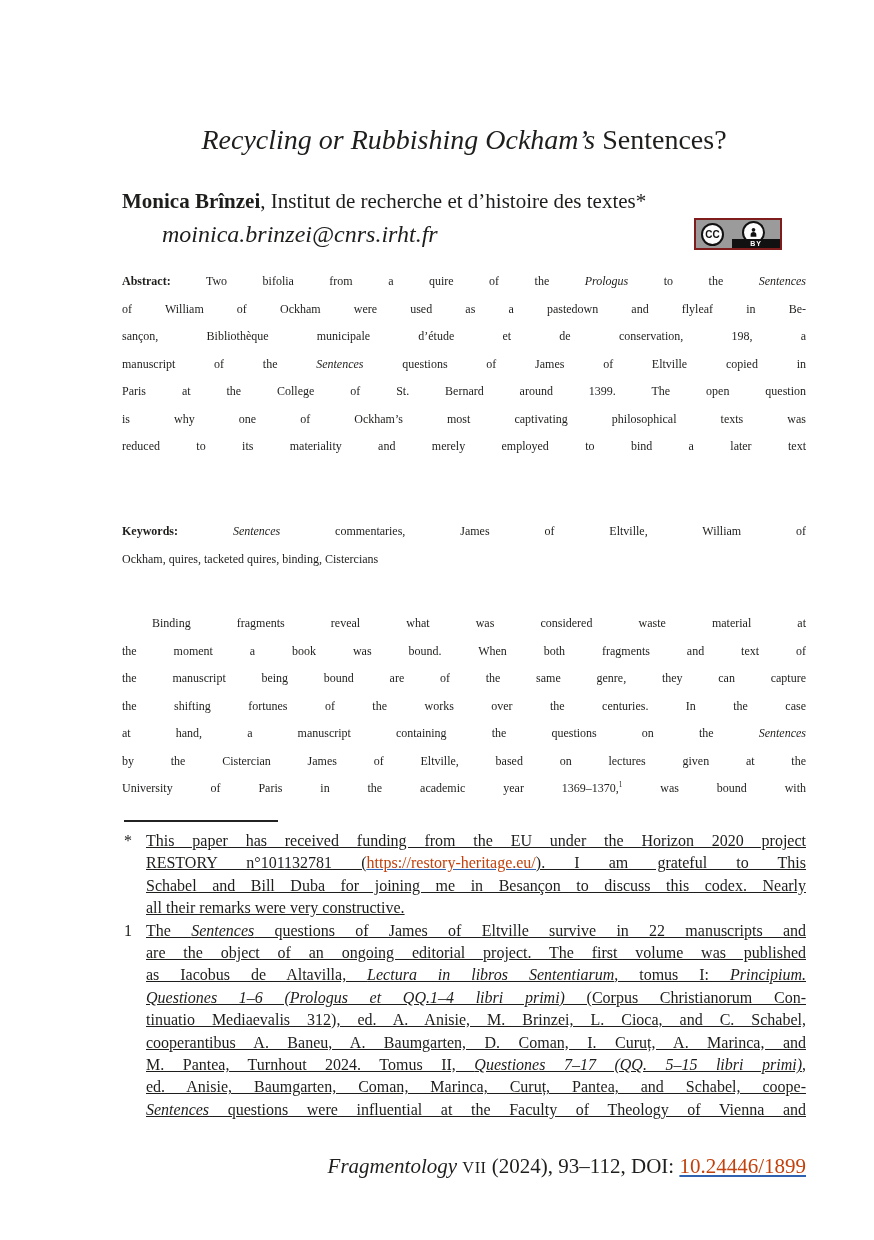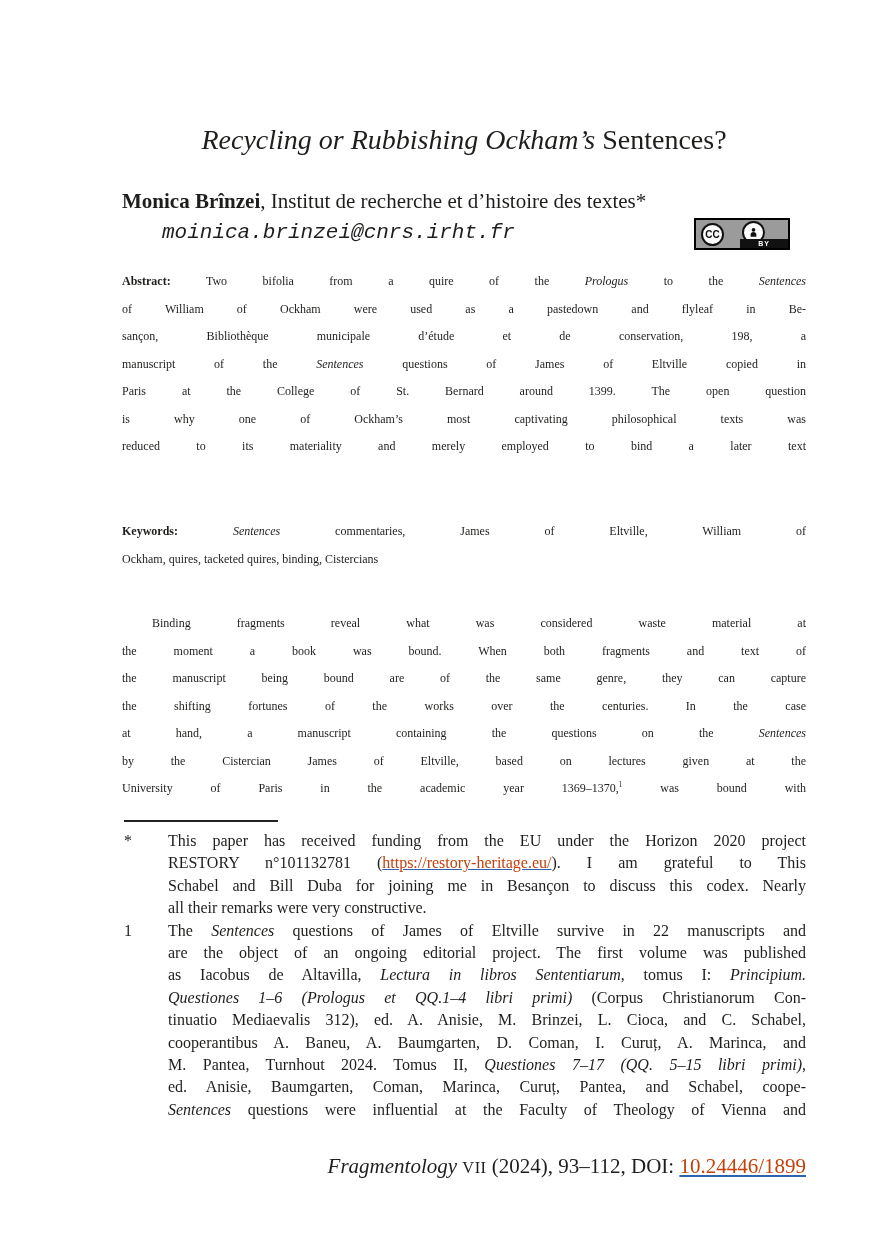--- a/index.html
+++ b/index.html
@@ -12,24 +12,24 @@
     color:#1e1e1c;
     overflow:hidden;
   }
   .block{position:absolute;left:122px;width:684px;}
   
   .title{top:124px;text-align:center;font-size:28px;font-weight:normal;margin:0;}
   .title .it{font-style:italic;}
   
   .authorline{top:189px;font-size:21px;}
   .authorline .b{font-weight:bold;}
-  .email{top:221px;left:162px;width:400px;font-size:21px;font-style:italic;font-family:Liberation Mono, monospace;}
+  .email{top:221px;left:162px;width:400px;font-size:24px;font-style:italic;}
   
-  .badge{box-sizing:border-box;position:absolute;top:218px;left:694px;width:96px;height:32px;
-         background:#9b9b9b;border:2px solid #000000;}
+  .badge{box-sizing:border-box;position:absolute;top:218px;left:694px;width:88px;height:32px;
+         background:#9b9b9b;border:2px solid #7f1d1d;}
   .cc-circle{position:absolute;left:5px;top:3px;width:19px;height:19px;background:#fdfdfd;
              border:2px solid #111;border-radius:50%;font-family:"Liberation Sans",sans-serif;
              font-weight:bold;font-size:10px;line-height:19px;text-align:center;color:#111;}
   .person-circle{position:absolute;left:46px;top:1px;width:19px;height:19px;background:#fdfdfd;
              border:2px solid #111;border-radius:50%;display:flex;align-items:center;justify-content:center;}
   .by-bar{position:absolute;right:0;bottom:0;width:48px;height:9px;background:#111;color:#fff;
           font-family:"Liberation Sans",sans-serif;font-size:7px;font-weight:bold;
           line-height:9px;text-align:center;letter-spacing:1px;}
   
   .para{font-size:12px;line-height:27.5px;}
@@ -41,21 +41,21 @@
   .s-b{font-weight:bold;}
   .s-i{font-style:italic;}
   .s-a{color:#c2410c;text-decoration:underline;text-decoration-color:#2e62b0;cursor:pointer;}
   .s-sc{font-size:0.78em;letter-spacing:0.5px;}
   .s-sup{vertical-align:super;font-size:0.6em;line-height:0;}
   
   .fn-sep{position:absolute;top:820px;left:124px;width:154px;height:2px;background:#222;}
   .footnotes{top:830px;font-size:16px;line-height:22.4px;}
   .footnote{position:relative;}
   .fn-marker{position:absolute;left:2px;top:0;}
-  .fn-text{margin-left:46px;}
+  .fn-text{margin-left:24px;text-decoration:underline;}
   
   .footer{top:1154px;font-size:21px;}
   .footer .line, .footer .line.last{text-align:right;text-align-last:right;}
 </style>
 </head>
 <body>
 
 <div class="page">
 
   <h1 class="block title"><span class="it">Recycling or Rubbishing Ockham’s </span><span>Sentences?</span></h1>

